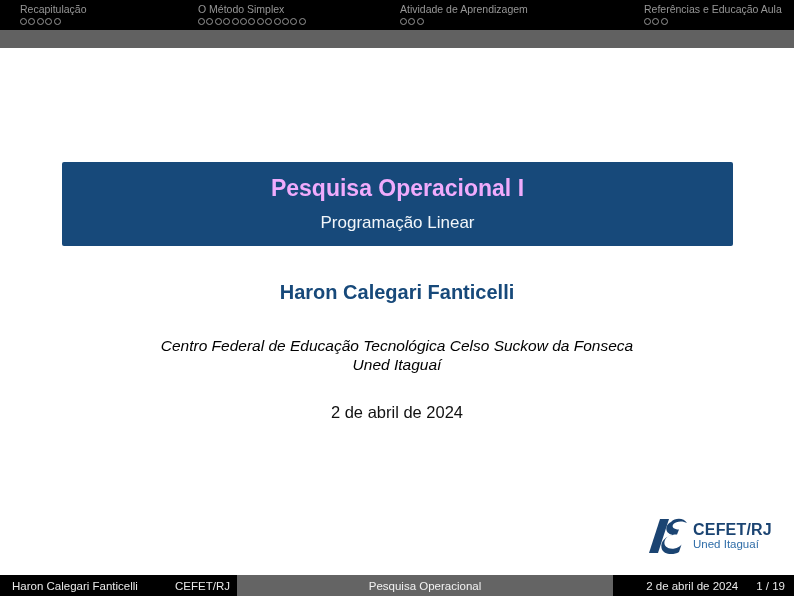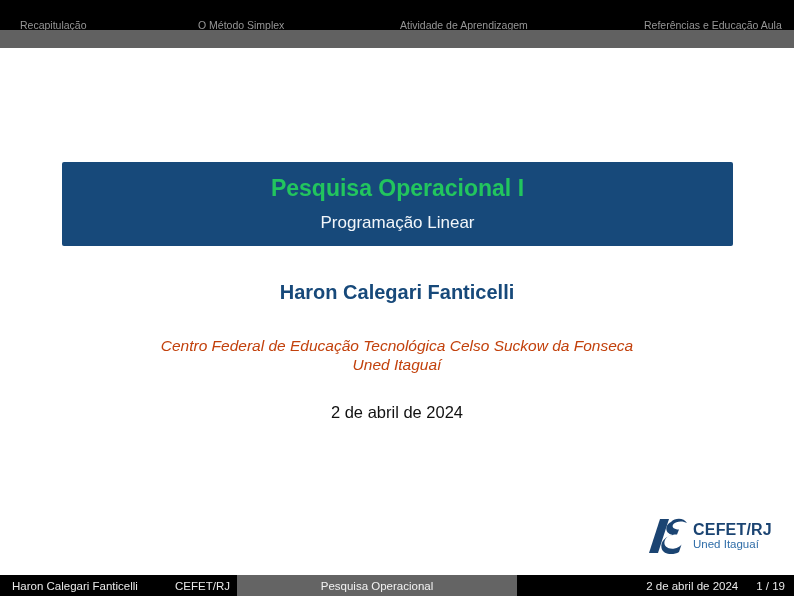--- a/index.html
+++ b/index.html
@@ -10,51 +10,51 @@
     font-family:"Liberation Sans", sans-serif;
     overflow:hidden;
   }
   
   .headline{
     position:absolute;left:0;top:0;width:794px;height:30px;
     background:#000000;
   }
   .nav-section{position:absolute;top:0;height:30px;}
   .nav-section .label{
-    font-size:10.5px;line-height:13px;margin-top:19px;
+    font-size:10.5px;line-height:13px;margin-top:3px;
     color:#969696;white-space:nowrap;
   }
   .dots{display:block;margin-top:2px;white-space:nowrap;line-height:8px;}
   .dot{
     display:inline-block;width:5px;height:5px;border:1px solid #969696;
     border-radius:50%;margin-right:1.4px;vertical-align:top;
   }
   .subheadline-bar{
     position:absolute;left:0;top:30px;width:794px;height:18px;
     background:#616161;
   }
   
   .title-box{
     position:absolute;left:62px;top:162px;width:671px;height:84px;
     background:#17497a;border-radius:2px;
     display:flex;flex-direction:column;align-items:center;justify-content:center;
   }
   .title-box .main-title{
-    color:#22c55e;font-weight:bold;font-size:23px;line-height:26px;
+    color:#f0abfc;font-weight:bold;font-size:23px;line-height:26px;
   }
   .title-box .sub-title{
     color:#f2f6fa;font-size:17px;line-height:20px;margin-top:12px;
   }
   .author-line{
     position:absolute;left:0;top:281px;width:794px;text-align:center;
     color:#17497a;font-weight:bold;font-size:20px;
   }
   .institute-block{
     position:absolute;left:0;top:337px;width:794px;text-align:center;
-    color:#c2410c;font-style:italic;font-size:15.5px;line-height:18.5px;
+    color:#000000;font-style:italic;font-size:15.5px;line-height:18.5px;
   }
   .date-line{
     position:absolute;left:0;top:403px;width:794px;text-align:center;
     color:#111111;font-size:16.5px;
   }
   
   .logo{
     position:absolute;left:645px;top:515px;width:135px;height:42px;
     display:flex;align-items:center;
   }
@@ -69,21 +69,21 @@
   
   .footline{
     position:absolute;left:0;top:575px;width:794px;height:21px;
     display:flex;font-size:11.5px;color:#e9e9e9;
   }
   .foot-left{
     width:237px;background:#000000;display:flex;align-items:center;
     justify-content:space-between;padding:0 7px 0 12px;box-sizing:border-box;
   }
   .foot-mid{
-    width:280px;background:#646464;display:flex;align-items:center;
+    width:376px;background:#646464;display:flex;align-items:center;
     justify-content:center;color:#f2f2f2;
   }
   .foot-right{
     flex:1;background:#000000;display:flex;align-items:center;
     justify-content:flex-end;gap:18px;padding-right:9px;
   }
 </style>
 </head>
 <body>
 

